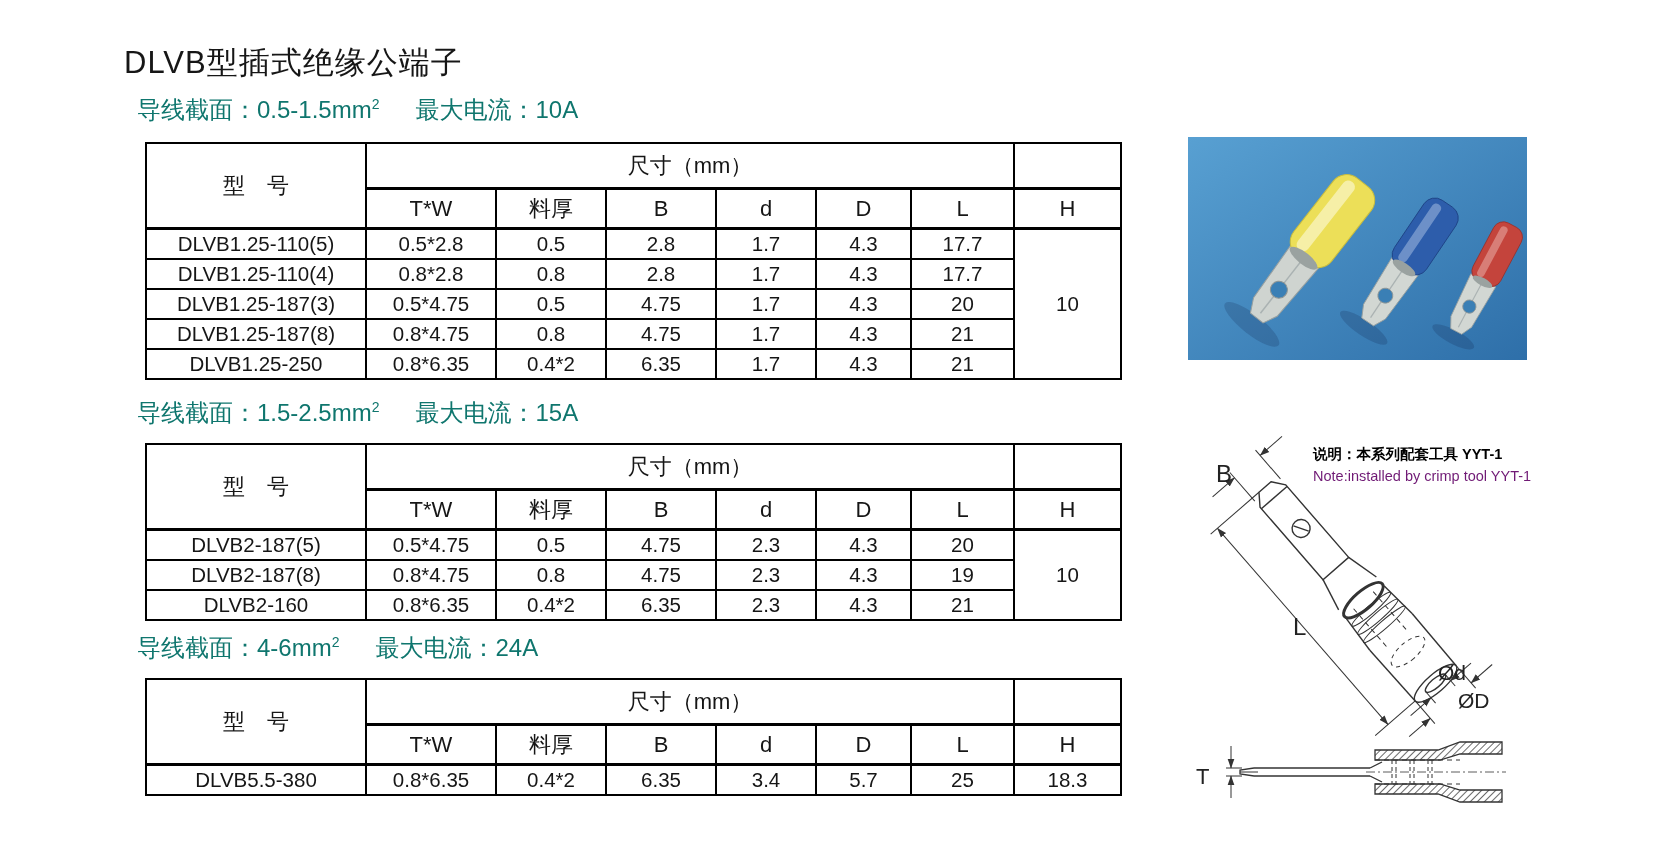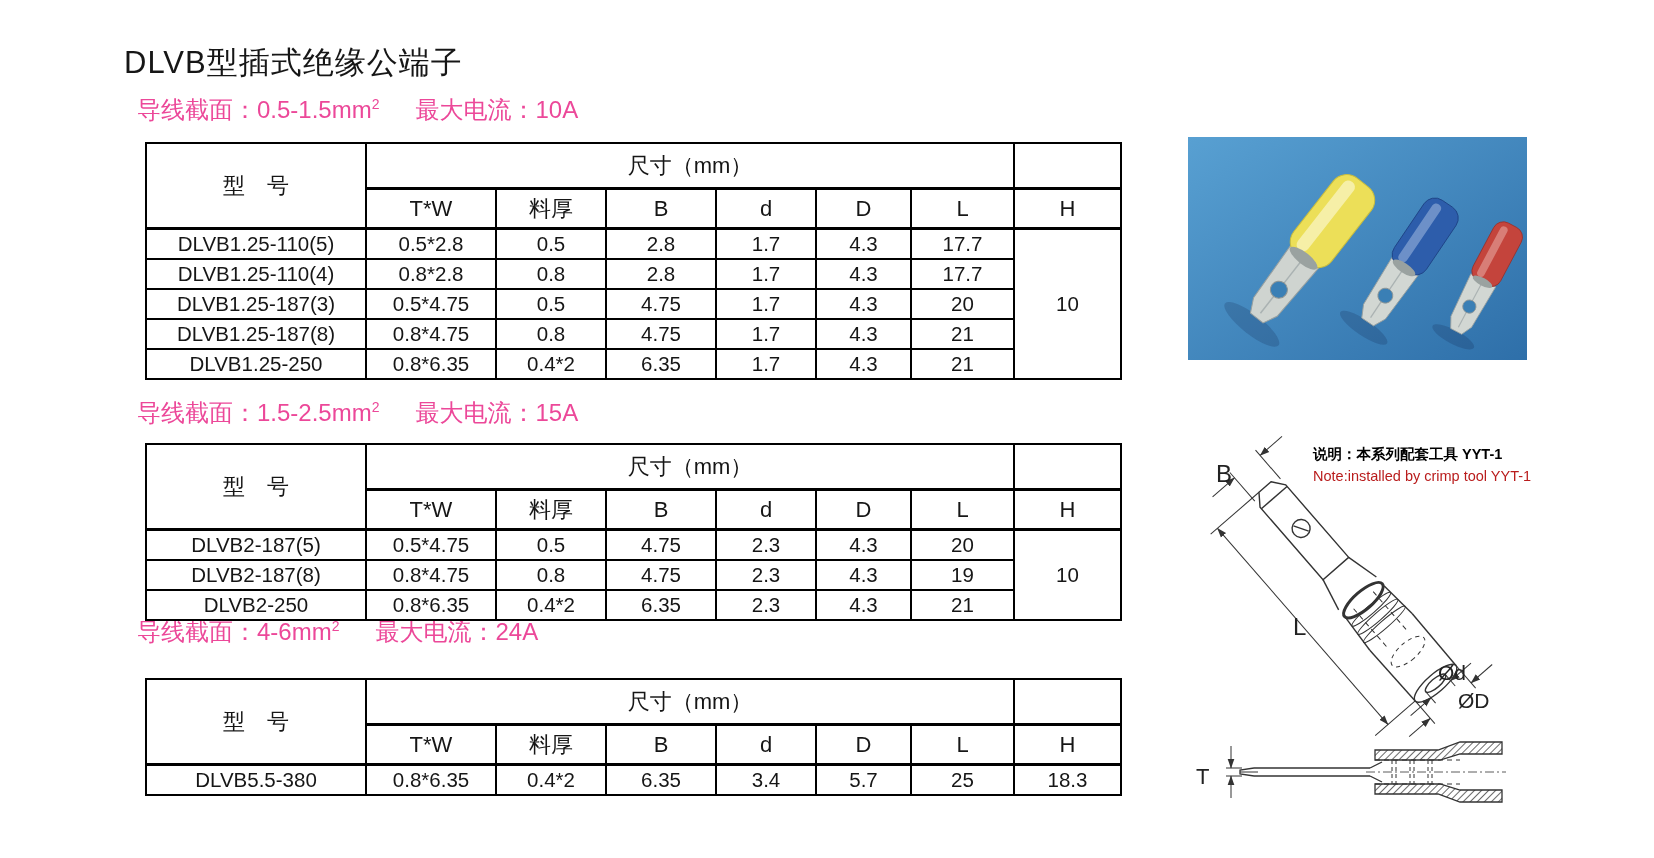--- a/index.html
+++ b/index.html
@@ -3,39 +3,39 @@
 <meta charset="utf-8">
 <style>
   html,body{margin:0;padding:0;}
   body{
     width:1654px;height:858px;position:relative;background:#ffffff;
     font-family:"Liberation Sans","DejaVu Sans",sans-serif;color:#111;
     overflow:hidden;
   }
   .abs{position:absolute;}
   .page-title{left:124px;top:42px;font-size:31px;letter-spacing:1px;color:#161616;}
-  .spec-line{left:137px;font-size:24px;color:#ec4899;white-space:nowrap;}
+  .spec-line{left:137px;font-size:24px;color:#0f766e;white-space:nowrap;}
   .spec-line sup{font-size:14px;vertical-align:super;}
   .spec-line .current{margin-left:36px;}
-  #spec-1{top:94px;} #spec-2{top:397px;} #spec-3{top:616px;text-align:right;}
+  #spec-1{top:94px;} #spec-2{top:397px;} #spec-3{top:632px;text-align:right;}
   #table-wrap-1{left:145px;top:142px;}
   #table-wrap-2{left:145px;top:443px;}
   #table-wrap-3{left:145px;top:678px;}
   .spec-table{border-collapse:collapse;table-layout:fixed;width:975px;}
   .spec-table td{
     border:2px solid #000;text-align:center;vertical-align:middle;
     padding:0;white-space:nowrap;overflow:hidden;font-size:21px;color:#161616;
   }
   .spec-table tr.hr1 td{height:43px;font-size:22px;border-bottom:3px solid #000;}
   .spec-table tr.hr2 td{height:37px;font-size:22px;border-bottom:3px solid #000;}
   .spec-table tr.dr td{height:28px;font-size:20.5px;}
   #photo-box{left:1188px;top:137px;width:339px;height:223px;}
   #diagram-box{left:1130px;top:420px;width:524px;height:438px;}
   .note-cn{left:1313px;top:445px;font-size:14.5px;font-weight:bold;color:#000000;white-space:nowrap;}
-  .note-en{left:1313px;top:468px;font-size:14.5px;color:#b91c1c;white-space:nowrap;}
+  .note-en{left:1313px;top:468px;font-size:14.5px;color:#701a75;white-space:nowrap;}
   svg text{font-family:"Liberation Sans","DejaVu Sans",sans-serif;}
 </style>
 </head>
 <body>
 
 <div class="abs page-title">DLVB型插式绝缘公端子</div>
 
 <div class="abs spec-line" id="spec-1">
   <span>导线截面：0.5-1.5mm</span><sup>2</sup><span class="current">最大电流：10A</span>
 </div>
@@ -162,21 +162,21 @@
         <tr class="dr">
           <td>DLVB2-187(8)</td>
           <td>0.8*4.75</td>
           <td>0.8</td>
           <td>4.75</td>
           <td>2.3</td>
           <td>4.3</td>
           <td>19</td>
         </tr>
         <tr class="dr">
-          <td>DLVB2-250</td>
+          <td>DLVB2-160</td>
           <td>0.8*6.35</td>
           <td>0.4*2</td>
           <td>6.35</td>
           <td>2.3</td>
           <td>4.3</td>
           <td>21</td>
         </tr>
       </tbody>
   </table>
 </div>

